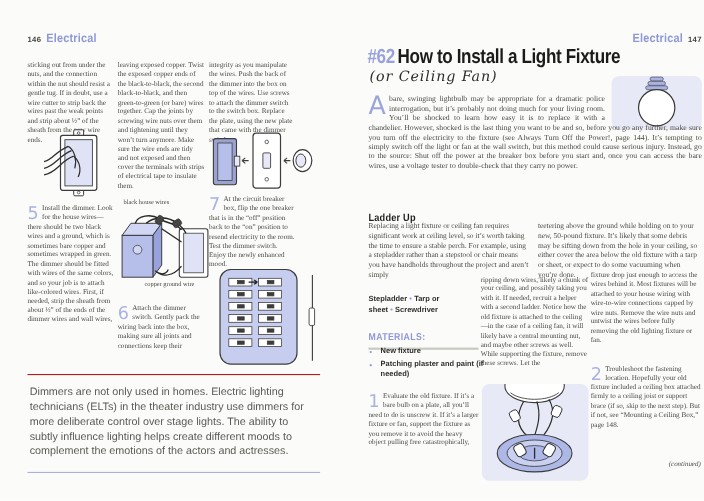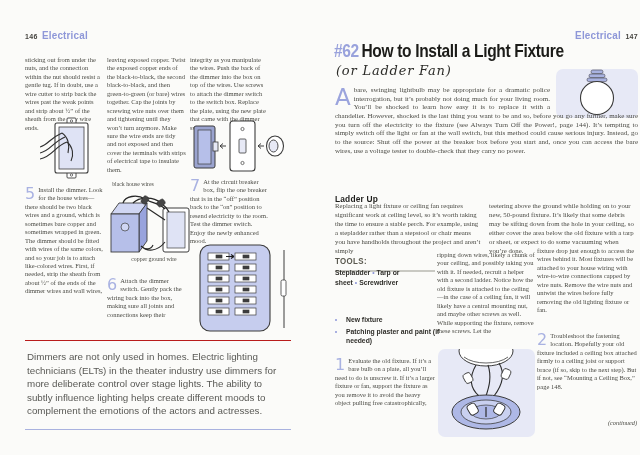--- a/index.html
+++ b/index.html
@@ -171,21 +171,21 @@
 
   <div class="abs" style="left:470px;top:25px;width:168px;text-align:right;">
     <span class="hdr-sec right">Electrical</span>
     <span class="hdr-num">147</span>
   </div>
 
   <div class="abs title" style="left:334px;top:40px;">
     <span class="proj-num">#62</span><span>How to Install a Light Fixture</span>
   </div>
 
-  <div class="abs subtitle" style="left:336px;top:63px;">(or Ladder Fan)</div>
+  <div class="abs subtitle" style="left:336px;top:63px;">(or Ceiling Fan)</div>
 
   <div class="abs illus-box" style="left:556px;top:69px;width:82px;height:49px;">
     <svg width="82" height="49" viewBox="0 0 82 49">
       <rect x="35" y="1" width="12" height="3.6" rx="1.8" fill="#a9b2e0" stroke="#44434f" stroke-width="0.6"></rect>
       <rect x="33" y="5" width="16" height="3.6" rx="1.8" fill="#a9b2e0" stroke="#44434f" stroke-width="0.6"></rect>
       <rect x="31" y="9" width="20" height="3.6" rx="1.8" fill="#a9b2e0" stroke="#44434f" stroke-width="0.6"></rect>
       <circle cx="41" cy="29" r="16.5" fill="#ffffff" stroke="#3a3a3a" stroke-width="1.1"></circle>
     </svg>
   </div>
 
@@ -194,27 +194,27 @@
     <span class="dropcap">A</span>
     <span>bare, swinging lightbulb may be appropriate for a dramatic police interrogation, but it’s probably not doing much for your living room. You’ll be shocked to learn how easy it is to replace it with a chandelier. However, shocked is the last thing you want to be and so, before you go any further, make sure you turn off the electricity to the fixture (see Always Turn Off the Power!, page 144). It’s tempting to simply switch off the light or fan at the wall switch, but this method could cause serious injury. Instead, go to the source: Shut off the power at the breaker box before you start and, once you can access the bare wires, use a voltage tester to double-check that they carry no power.</span>
   </div>
 
   <div class="abs" style="left:335px;top:188px;">
     <span class="cond-head">Ladder Up</span>
   </div>
   <div class="abs ladder" style="left:335px;top:202px;width:147px;">Replacing a light fixture or ceiling fan requires significant work at ceiling level, so it’s worth taking the time to ensure a stable perch. For example, using a stepladder rather than a stepstool or chair means you have handholds throughout the project and aren’t simply</div>
   <div class="abs ladder" style="left:489px;top:202px;width:149px;">teetering above the ground while holding on to your new, 50-pound fixture. It’s likely that some debris may be sifting down from the hole in your ceiling, so either cover the area below the old fixture with a tarp or sheet, or expect to do some vacuuming when you’re done.</div>
 
-  <div class="abs sec-head" style="left:335px;top:250px;width:100px;">
-    <span class="tools-color">TOOLS:</span>
-  </div>
   <div class="abs bold-sans" style="left:335px;top:268px;width:102px;">
     <span>Stepladder</span><span class="sep">•</span><span>Tarp or sheet</span><span class="sep">•</span><span>Screwdriver</span>
   </div>
 
+  <div class="abs sec-head" style="left:335px;top:296px;width:100px;">
+    <span class="mat-color">MATERIALS:</span>
+  </div>
   <ul class="abs mats" style="left:337px;top:315px;width:100px;">
     <li>New fixture</li>
     <li>Patching plaster and paint (if needed)</li>
   </ul>
 
   <div class="abs serif" style="left:335px;top:357px;width:100px;">
     <span class="stepnum">1</span>
     <span>Evaluate the old fixture. If it’s a bare bulb on a plate, all you’ll need to do is unscrew it. If it’s a larger fixture or fan, support the fixture as you remove it to avoid the heavy object pulling free catastrophically,</span>
   </div>
 

